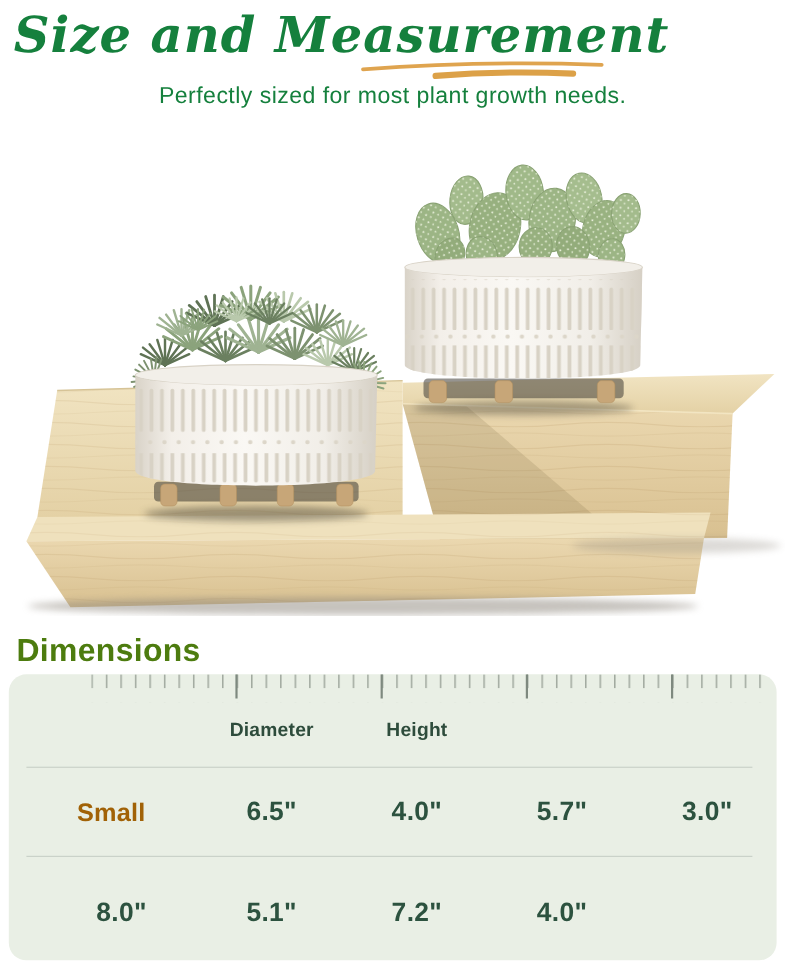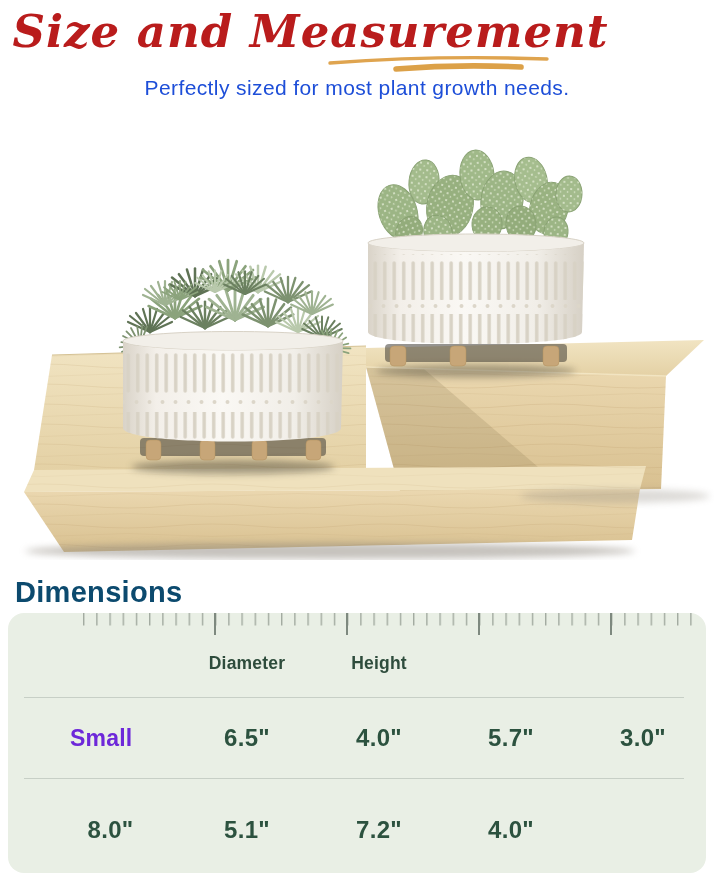--- a/index.html
+++ b/index.html
@@ -1,41 +1,41 @@
 <!DOCTYPE html>
 <html><head>
 <meta charset="utf-8">
 <style>
   html,body{margin:0;padding:0;background:#ffffff;}
   .page{position:relative;width:714px;height:879px;background:#ffffff;overflow:hidden;
         font-family:"Liberation Sans",sans-serif;}
   
   .title{position:absolute;top:2px;left:0;width:621px;text-align:center;
          font-family:"DejaVu Serif",serif;font-style:italic;font-weight:700;
-         font-size:45px;letter-spacing:1px;color:#b91c1c;line-height:60px;}
+         font-size:45px;letter-spacing:1px;color:#15803d;line-height:60px;}
   .underline-svg{position:absolute;top:52px;left:0;}
   .subtitle{position:absolute;top:76px;left:0;width:714px;text-align:center;
-            font-size:21px;letter-spacing:.4px;color:#1d4ed8;}
+            font-size:21px;letter-spacing:.4px;color:#15803d;}
   
   .photo{position:absolute;top:120px;left:0;width:714px;height:440px;margin:0;}
   
   .dim-heading{position:absolute;top:576px;left:15px;font-size:29px;font-weight:800;
-               letter-spacing:.3px;color:#0c4a6e;}
+               letter-spacing:.3px;color:#4d7c0f;}
   .card{position:absolute;top:613px;left:8px;width:698px;height:260px;background:#e9efe5;
         border-radius:16px;}
   .ruler{position:absolute;top:0;left:0;}
   .thead,.trow{position:absolute;left:0;width:698px;display:grid;
                grid-template-columns:141px 132px 132px 132px 132px;align-items:center;padding-left:32px;}
   .thead{top:24px;height:52px;}
   .trow{height:62px;}
   .trow.small{top:94px;}
   .trow.medium{top:186px;}
   .th{font-size:17.5px;font-weight:700;color:#2e4c3c;text-align:center;line-height:1.18;
       white-space:pre-line;letter-spacing:.2px;}
-  .rowlabel{font-size:23px;font-weight:700;color:#6d28d9;padding-left:30px;letter-spacing:.2px;}
+  .rowlabel{font-size:23px;font-weight:700;color:#a16207;padding-left:30px;letter-spacing:.2px;}
   .val{font-size:24px;font-weight:700;color:#2c523f;text-align:center;letter-spacing:.3px;}
   .sep{position:absolute;left:16px;width:660px;height:1px;background:#c7cfc6;}
   .sep.s1{top:84px;}
   .sep.s2{top:165px;}
 </style>
 </head>
 <body>
 
 <div class="page">
 

